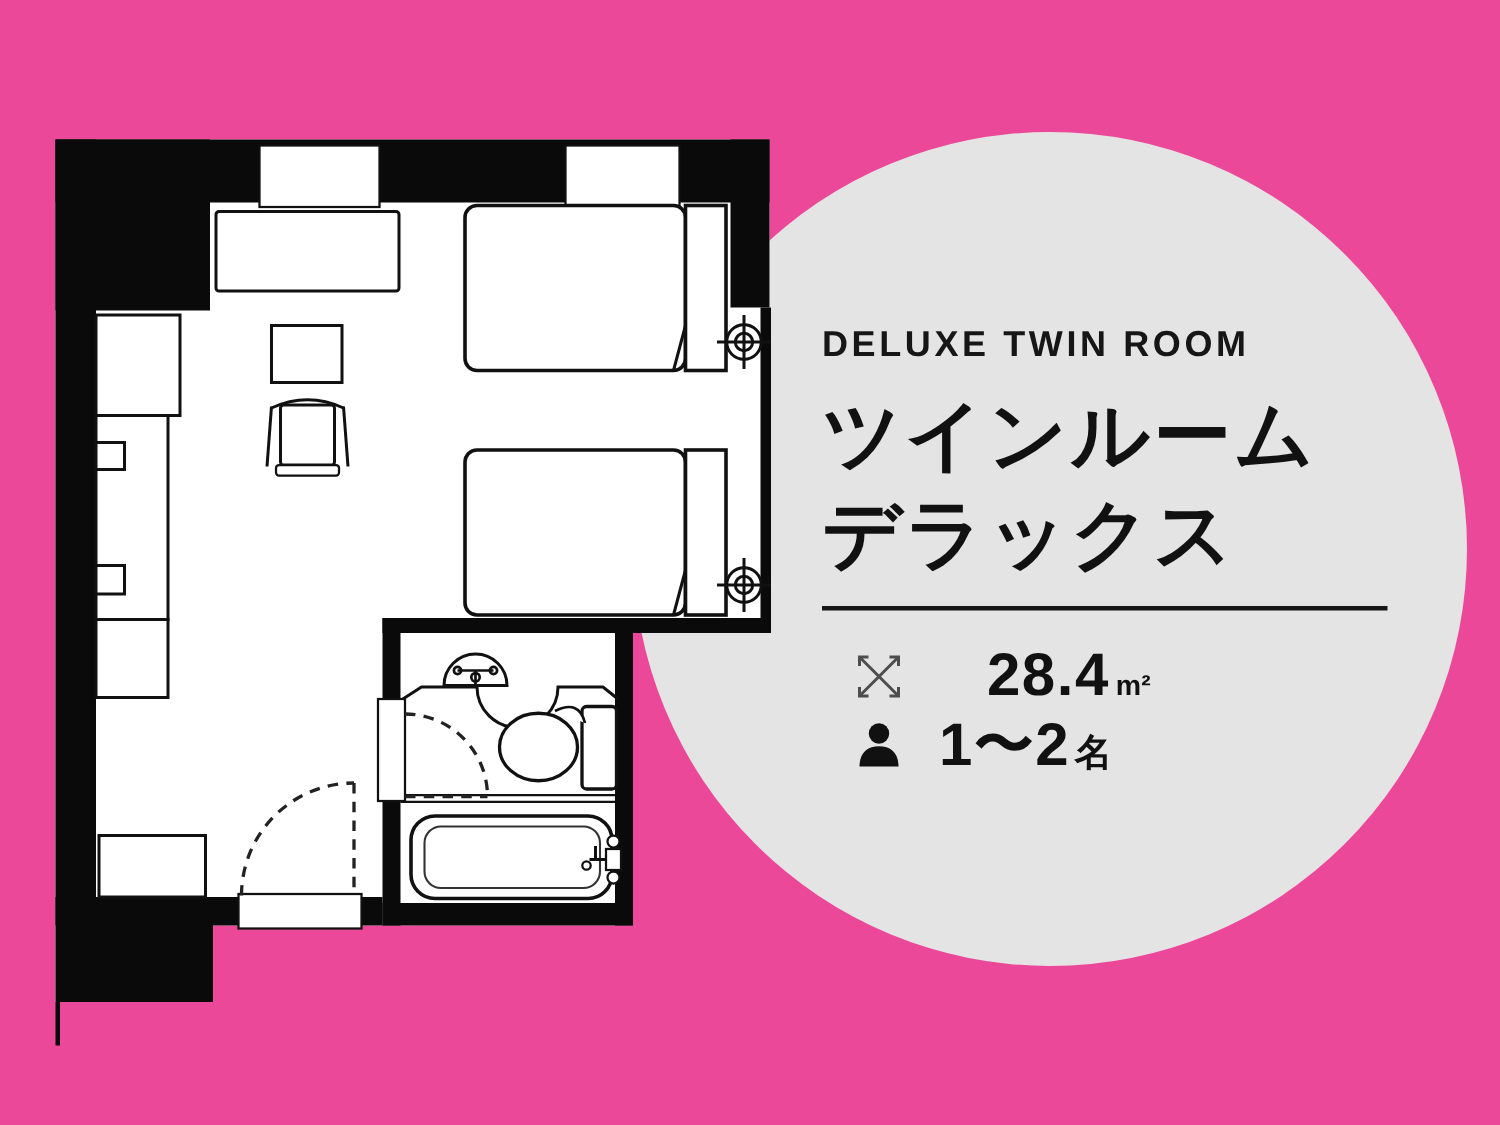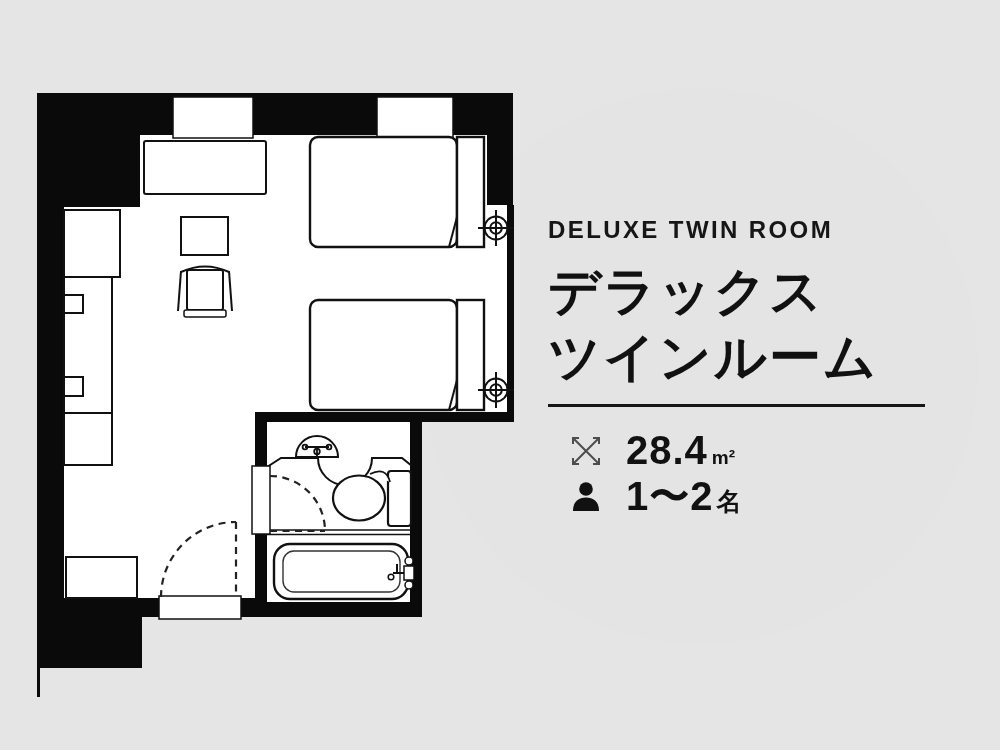--- a/index.html
+++ b/index.html
@@ -1,38 +1,38 @@
 <!DOCTYPE html>
 <html><head>
 <meta charset="utf-8">
 <style>
   html,body{margin:0;padding:0;background:#ffffff;}
   .stage{
     position:relative;width:1000px;height:750px;overflow:hidden;
-    background:#e5e5e5;
+    background:#ec4899;
     font-family:"Liberation Sans","DejaVu Sans",sans-serif;
     color:#141414;
   }
   .info-circle{
     position:absolute;left:422px;top:88px;width:556px;height:556px;
     border-radius:50%;background:#e4e4e4;
   }
   .plan-svg{position:absolute;left:0;top:0;}
   .info{
     position:absolute;left:548px;top:218px;width:400px;z-index:3;
   }
   .title-en{
     font-size:24px;font-weight:600;letter-spacing:2.4px;line-height:1;
     color:#161616;white-space:nowrap;
   }
   .title-ja{margin-top:17px;font-size:52px;font-weight:800;line-height:1.26;
     letter-spacing:2px;color:#111;}
   .divider{margin-top:14px;width:377px;height:2.5px;background:#161616;}
   .spec-row{display:flex;align-items:center;padding-left:20px;height:44px;}
-  .spec-row.first{margin-top:22px;}
+  .spec-row.first{margin-top:22px;gap:32px;}
   .spec-row.second{margin-top:2px;}
   .spec-icon{width:36px;display:flex;justify-content:center;}
   .spec-text{margin-left:22px;display:flex;align-items:baseline;white-space:nowrap;}
   .spec-num{font-size:40px;font-weight:700;letter-spacing:1px;color:#111;}
   .spec-unit{font-size:19px;font-weight:700;margin-left:4px;color:#111;}
   .spec-unit-small{font-size:25px;font-weight:700;margin-left:3px;color:#111;}
 </style>
 </head>
 <body>
 
@@ -132,22 +132,22 @@
     </g>
 
     <rect x="159" y="596" width="82" height="23" fill="#fff" stroke="#111" stroke-width="1.5"></rect>
     <path d="M236,522 V597" stroke="#222" stroke-width="2.2" stroke-dasharray="7 5.5" fill="none"></path>
     <path d="M161,597 A75,75 0 0 1 236,522" stroke="#222" stroke-width="2.2" stroke-dasharray="7 5.5" fill="none"></path>
   </svg>
 
   <div class="info">
     <div class="title-en">DELUXE TWIN ROOM</div>
     <div class="title-ja">
+      <div>ツインルーム</div>
       <div>デラックス</div>
-      <div>ツインルーム</div>
     </div>
     <div class="divider"></div>
 
     <div class="spec-row first">
       <span class="spec-icon">
         <svg width="36" height="36" viewBox="0 0 36 36" fill="none" stroke="#4d4d4d" stroke-width="2">
           <path d="M5,5 L31,31 M31,5 L5,31"></path>
           <polyline points="11,5 5,5 5,11"></polyline>
           <polyline points="25,5 31,5 31,11"></polyline>
           <polyline points="11,31 5,31 5,25"></polyline>

